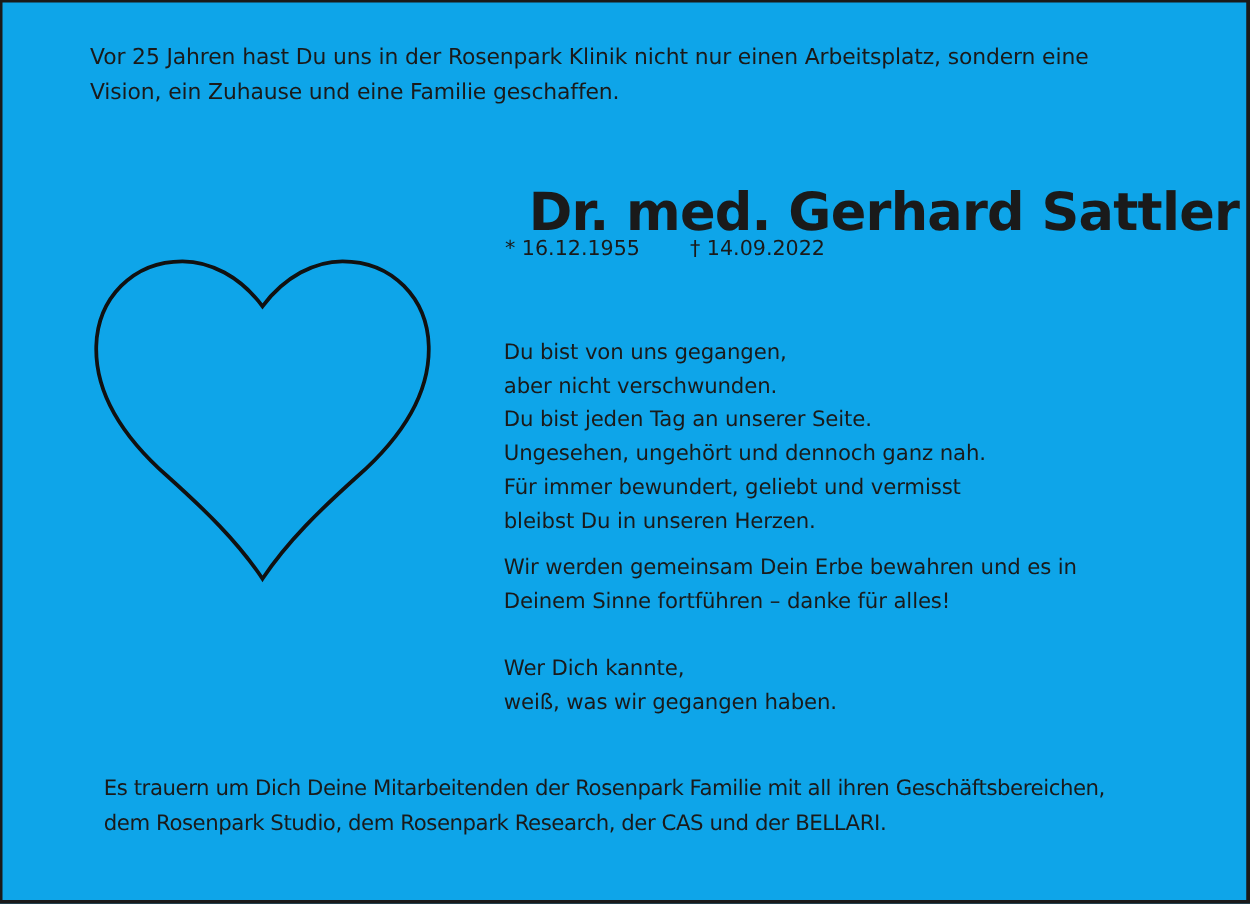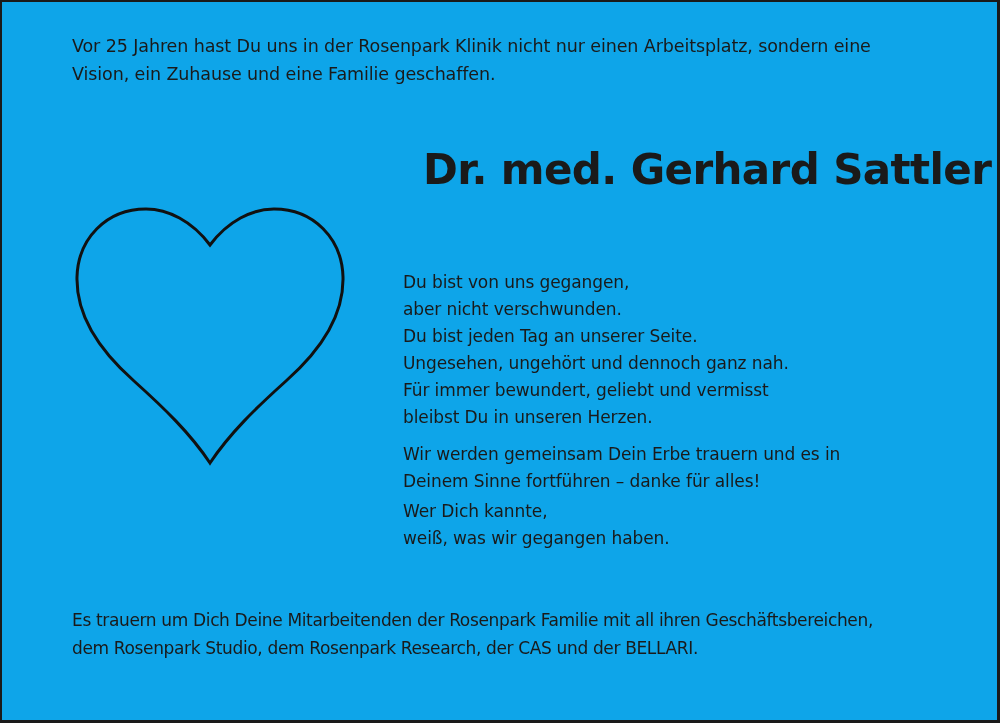--- a/index.html
+++ b/index.html
@@ -35,40 +35,43 @@
       position: absolute; left: 70px; top: 203px; width: 276px; height: 262px;
     }
     .verse {
       position: absolute; left: 401px; width: 560px;
       font-size: 17px; line-height: 27px; letter-spacing: -0.1px;
       margin: 0;
     }
     .verse span { display: block; white-space: nowrap; }
     .v1 { top: 250px; margin-top: 17px; }
     .v2 { top: 439px; }
-    .v3 { top: 496px; }
+    .v3 { top: 520px; }
     .mourners {
       position: absolute; left: 70px; top: 604px; width: 910px;
       font-size: 17px; line-height: 28px; letter-spacing: -0.35px;
-      margin: 0;
+      margin: 11px;
     }
     .mourners span { display: block; white-space: nowrap; }
   </style>
 </head>
 <body>
 
 <div class="notice">
 
   <p class="intro">
     <span>Vor 25 Jahren hast Du uns in der Rosenpark Klinik nicht nur einen Arbeitsplatz, sondern eine</span>
     <span>Vision, ein Zuhause und eine Familie geschaffen.</span>
   </p>
 
   <h1 class="name">Dr. med. Gerhard Sattler</h1>
 
+  <div class="dates">
+    <span class="birth">* 16.12.1955</span><span class="death">† 14.09.2022</span>
+  </div>
 
   <div class="heart">
     <svg width="276" height="262" viewBox="0 0 276 262" xmlns="http://www.w3.org/2000/svg">
       <path d="M138 40
                C 120 16, 96 4, 74 4
                C 34 4, 6 34, 5 72
                C 4 112, 28 146, 62 176
                C 92 203, 118 228, 138 258
                C 158 228, 184 203, 214 176
                C 248 146, 272 112, 271 72
@@ -80,21 +83,21 @@
   <p class="verse v1">
     <span>Du bist von uns gegangen,</span>
     <span>aber nicht verschwunden.</span>
     <span>Du bist jeden Tag an unserer Seite.</span>
     <span>Ungesehen, ungehört und dennoch ganz nah.</span>
     <span>Für immer bewundert, geliebt und vermisst</span>
     <span>bleibst Du in unseren Herzen.</span>
   </p>
 
   <p class="verse v2">
-    <span>Wir werden gemeinsam Dein Erbe trauern und es in</span>
+    <span>Wir werden gemeinsam Dein Erbe bewahren und es in</span>
     <span>Deinem Sinne fortführen – danke für alles!</span>
   </p>
 
   <p class="verse v3">
     <span>Wer Dich kannte,</span>
     <span>weiß, was wir gegangen haben.</span>
   </p>
 
   <p class="mourners">
     <span>Es trauern um Dich Deine Mitarbeitenden der Rosenpark Familie mit all ihren Geschäftsbereichen,</span>

